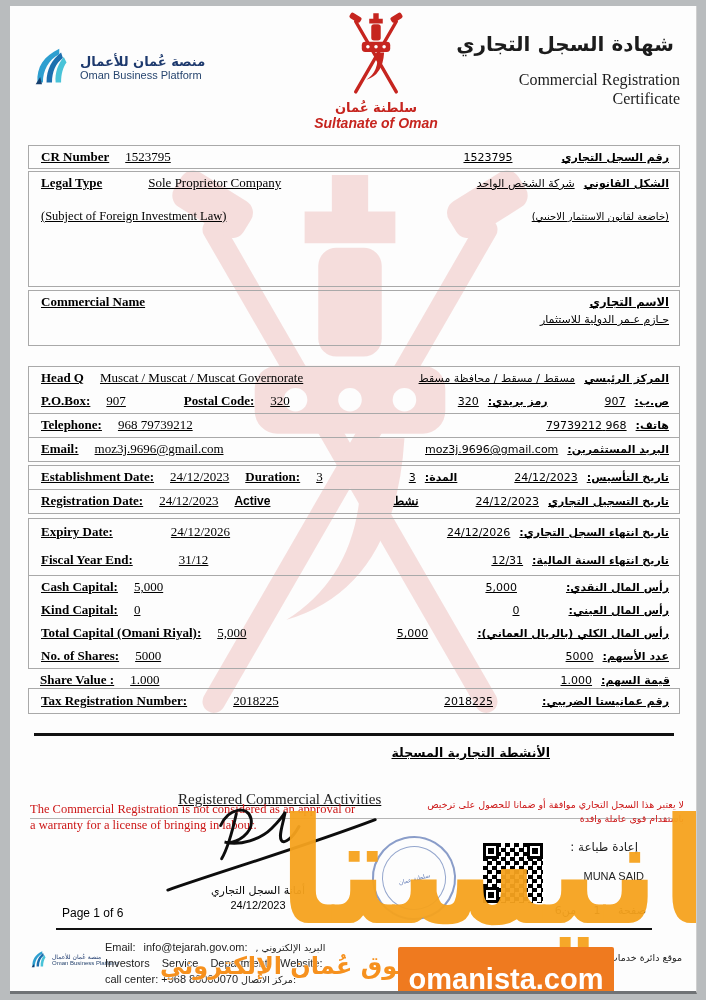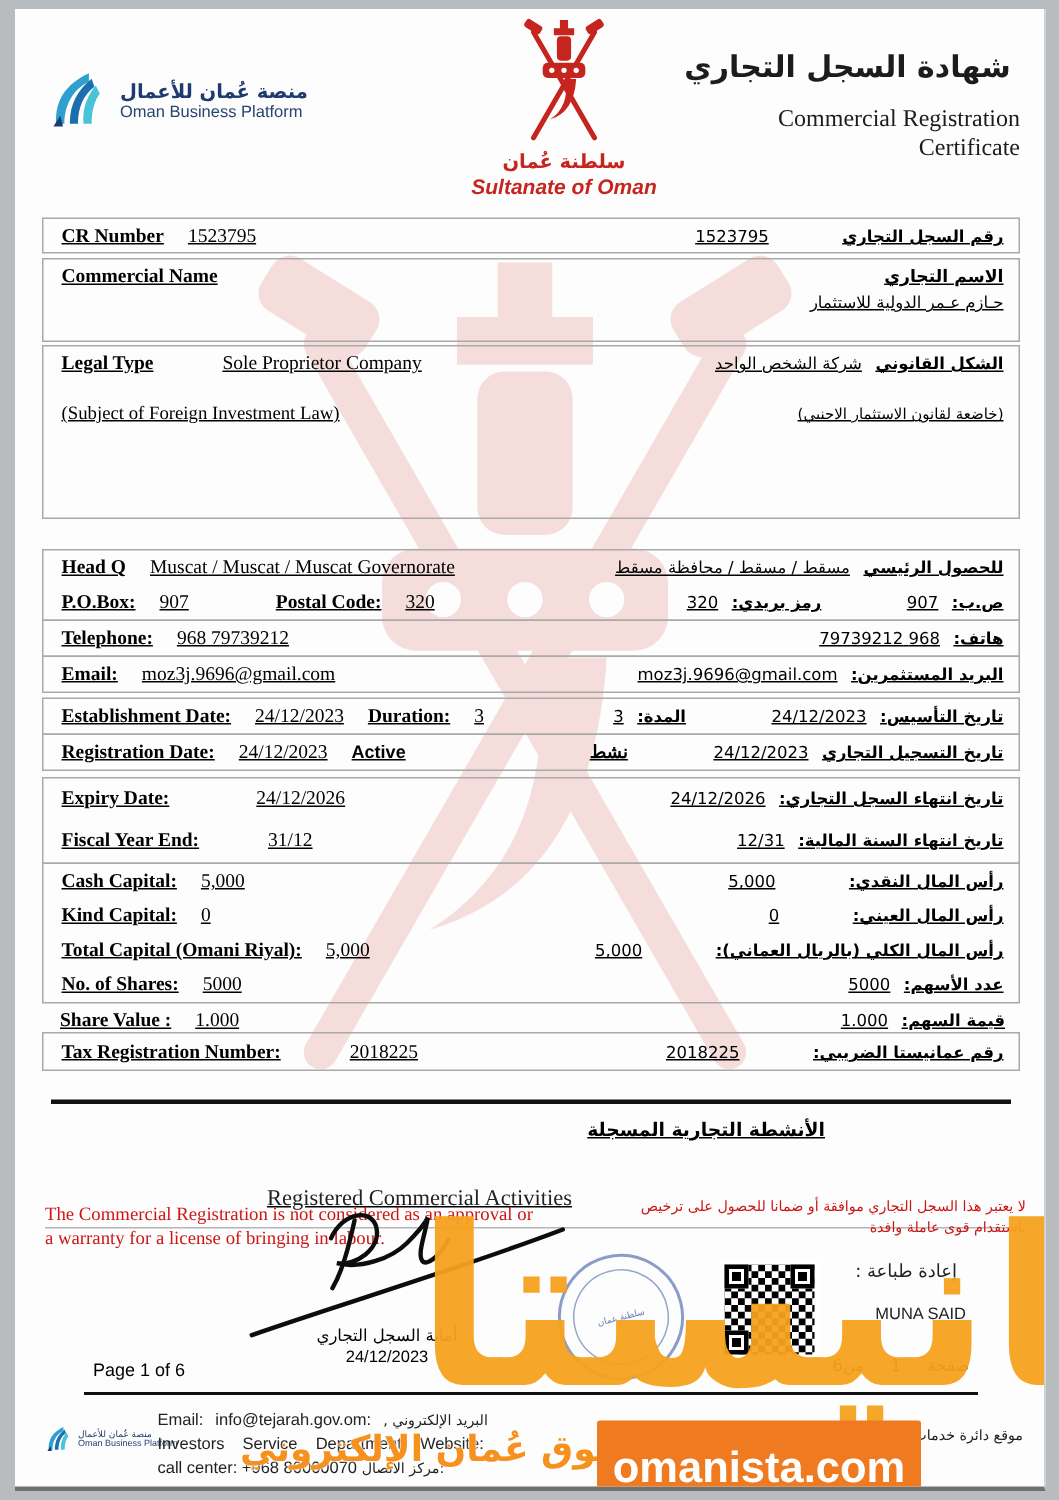--- a/index.html
+++ b/index.html
@@ -188,58 +188,58 @@
         <div class="en">
           <span class="lbl">CR Number</span>
           <span class="val">1523795</span>
         </div>
         <div class="ar">
           <span class="lbl">رقم السجل التجاري</span>
           <span class="val rg40">1523795</span>
         </div>
       </div>
     </div>
-    <div class="box box-name">
-      <div class="row">
-        <div class="en">
-          <span class="lbl">Commercial Name</span>
-        </div>
-        <div class="ar">
-          <span class="lbl">الاسم التجاري</span>
-          <span class="val">حـازم عـمر الدولية للاستثمار</span>
-        </div>
-      </div>
-    </div>
     <div class="box box-legal">
       <div class="row">
         <div class="en">
           <span class="lbl">Legal Type</span>
           <span class="val g30">Sole Proprietor Company</span>
         </div>
         <div class="ar">
           <span class="lbl">الشكل القانوني</span>
           <span class="val">شركة الشخص الواحد</span>
         </div>
       </div>
       <div class="row note-row">
         <span class="note">(Subject of Foreign Investment Law)</span>
         <span class="ar-note">(خاضعة لقانون الاستثمار الاجنبي)</span>
       </div>
     </div>
+    <div class="box box-name">
+      <div class="row">
+        <div class="en">
+          <span class="lbl">Commercial Name</span>
+        </div>
+        <div class="ar">
+          <span class="lbl">الاسم التجاري</span>
+          <span class="val">حـازم عـمر الدولية للاستثمار</span>
+        </div>
+      </div>
+    </div>
   </div>
 
   <div class="sec sec-mid">
     <div class="box">
       <div class="row">
         <div class="en">
           <span class="lbl">Head Q</span>
           <span class="val">Muscat / Muscat / Muscat Governorate</span>
         </div>
         <div class="ar">
-          <span class="lbl">للحصول الرئيسي</span>
+          <span class="lbl">المركز الرئيسي</span>
           <span class="val">مسقط / مسقط / محافظة مسقط</span>
         </div>
       </div>
       <div class="row">
         <div class="en">
           <span class="lbl">P.O.Box:</span>
           <span class="val">907</span>
           <span class="lbl m2">Postal Code:</span>
           <span class="val">320</span>
         </div>

